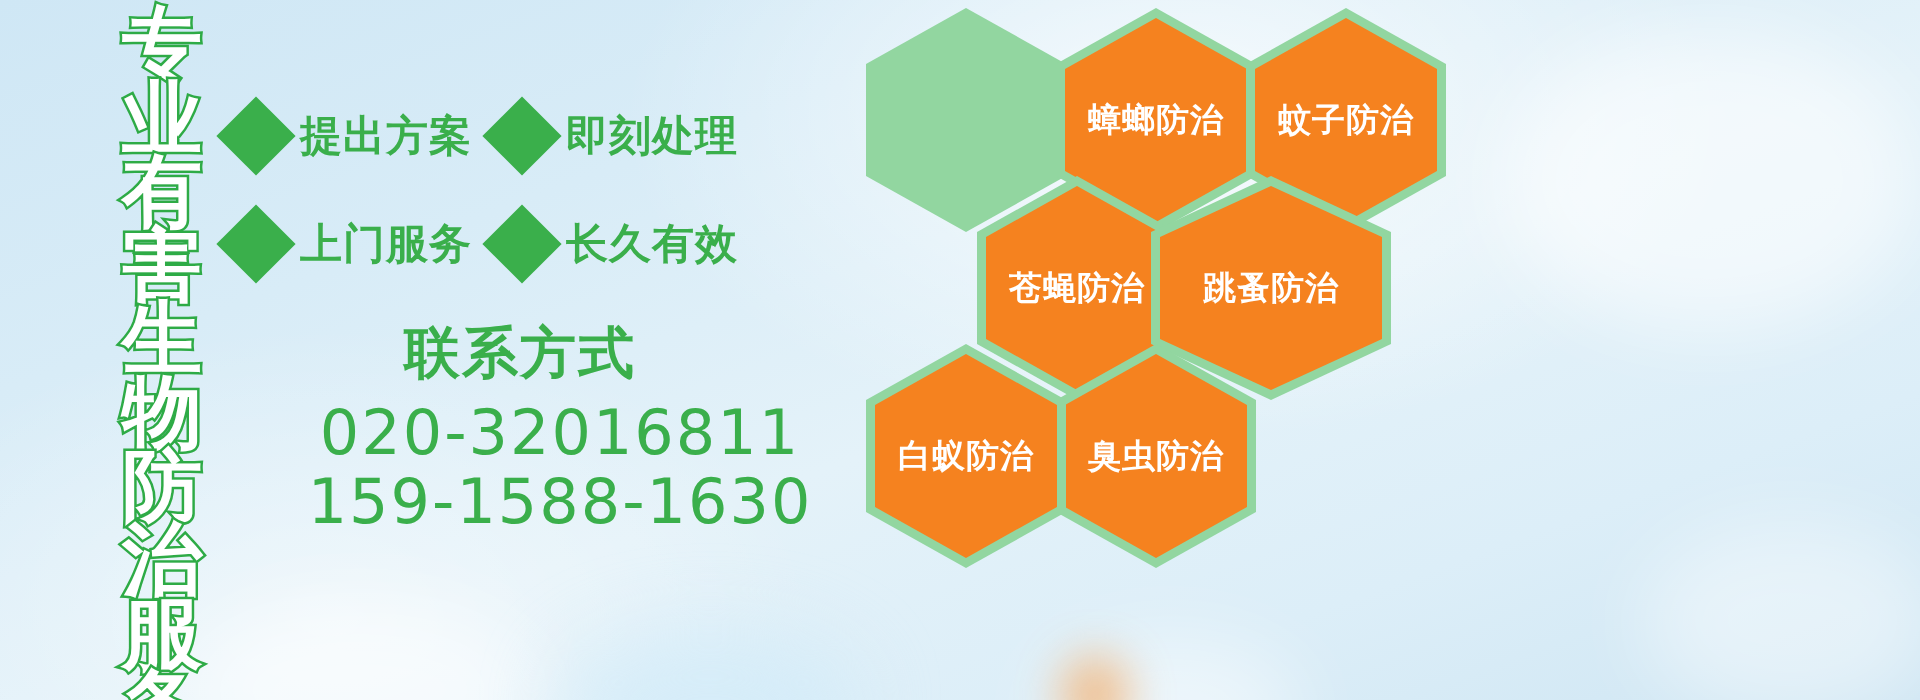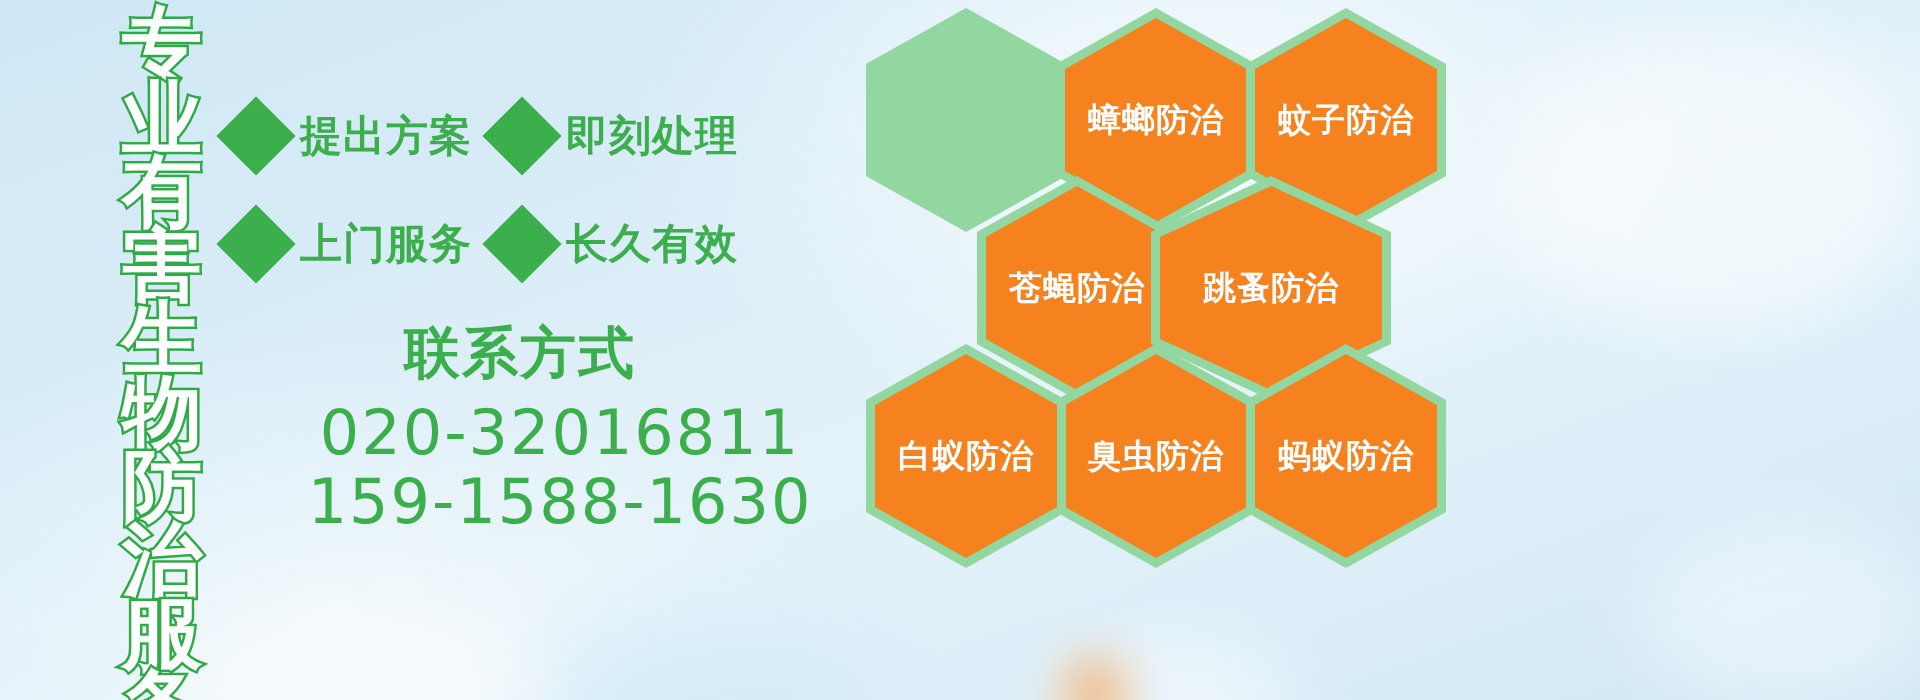--- a/index.html
+++ b/index.html
@@ -257,22 +257,16 @@
       </div>
     </div>
 
     <div class="hex-cell" style="left:4px; top:344px;">
       <div class="hex-outer"></div>
       <div class="hex-inner">
         <span class="hex-label">白蚁防治</span>
       </div>
     </div>
 
-    <div class="hex-cell" style="left:384px; top:344px;">
-      <div class="hex-outer"></div>
-      <div class="hex-inner">
-        <span class="hex-label">蚂蚁防治</span>
-      </div>
-    </div>
 
   </div>
 
 </div>
 
 </body></html>

